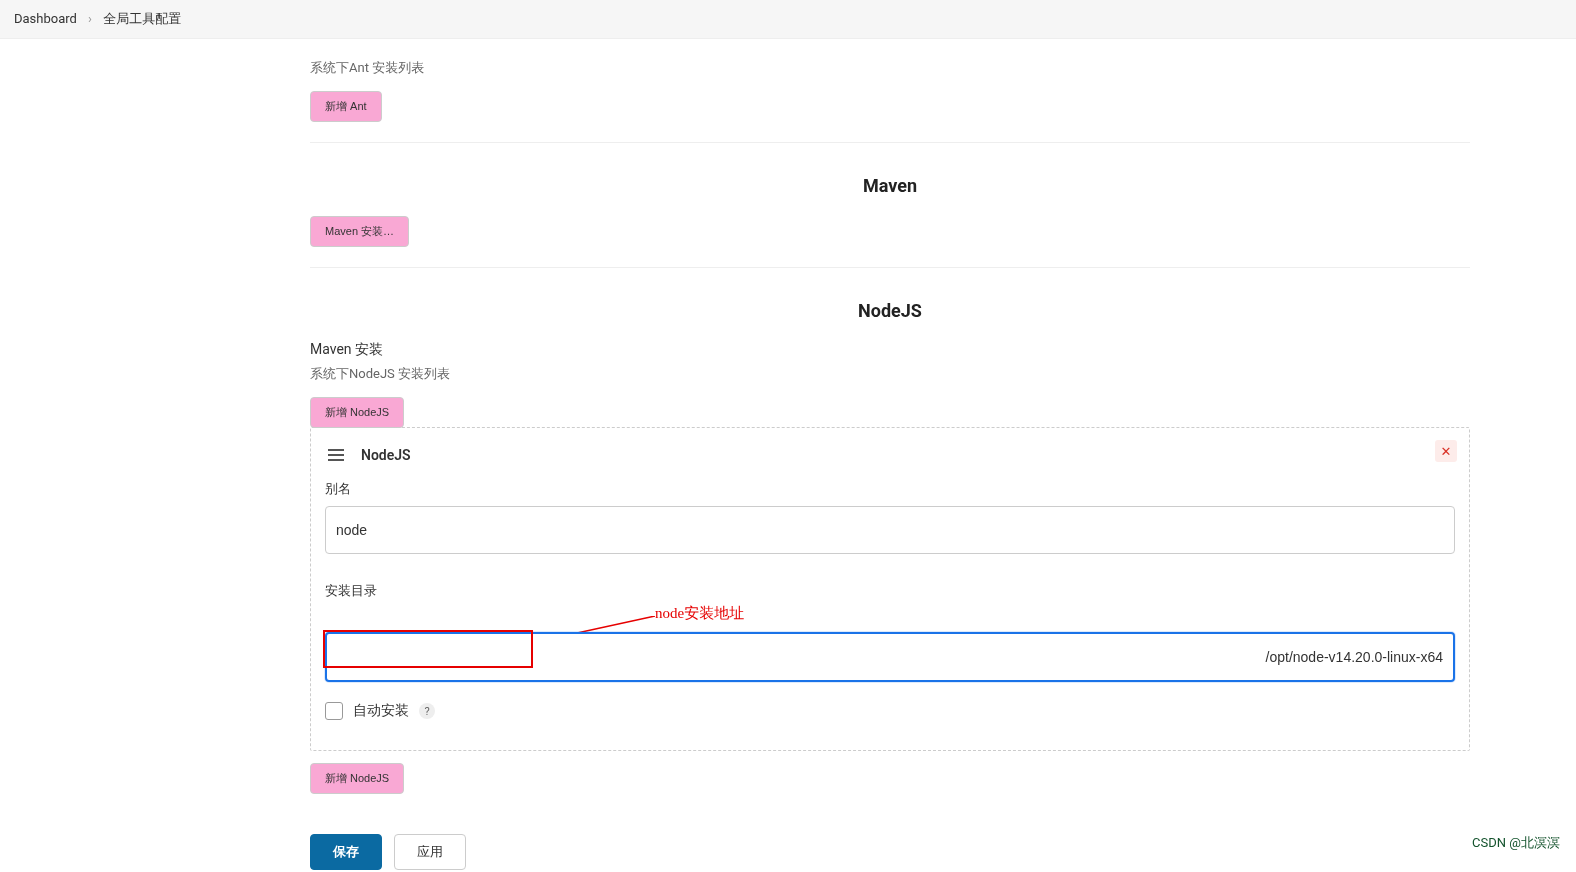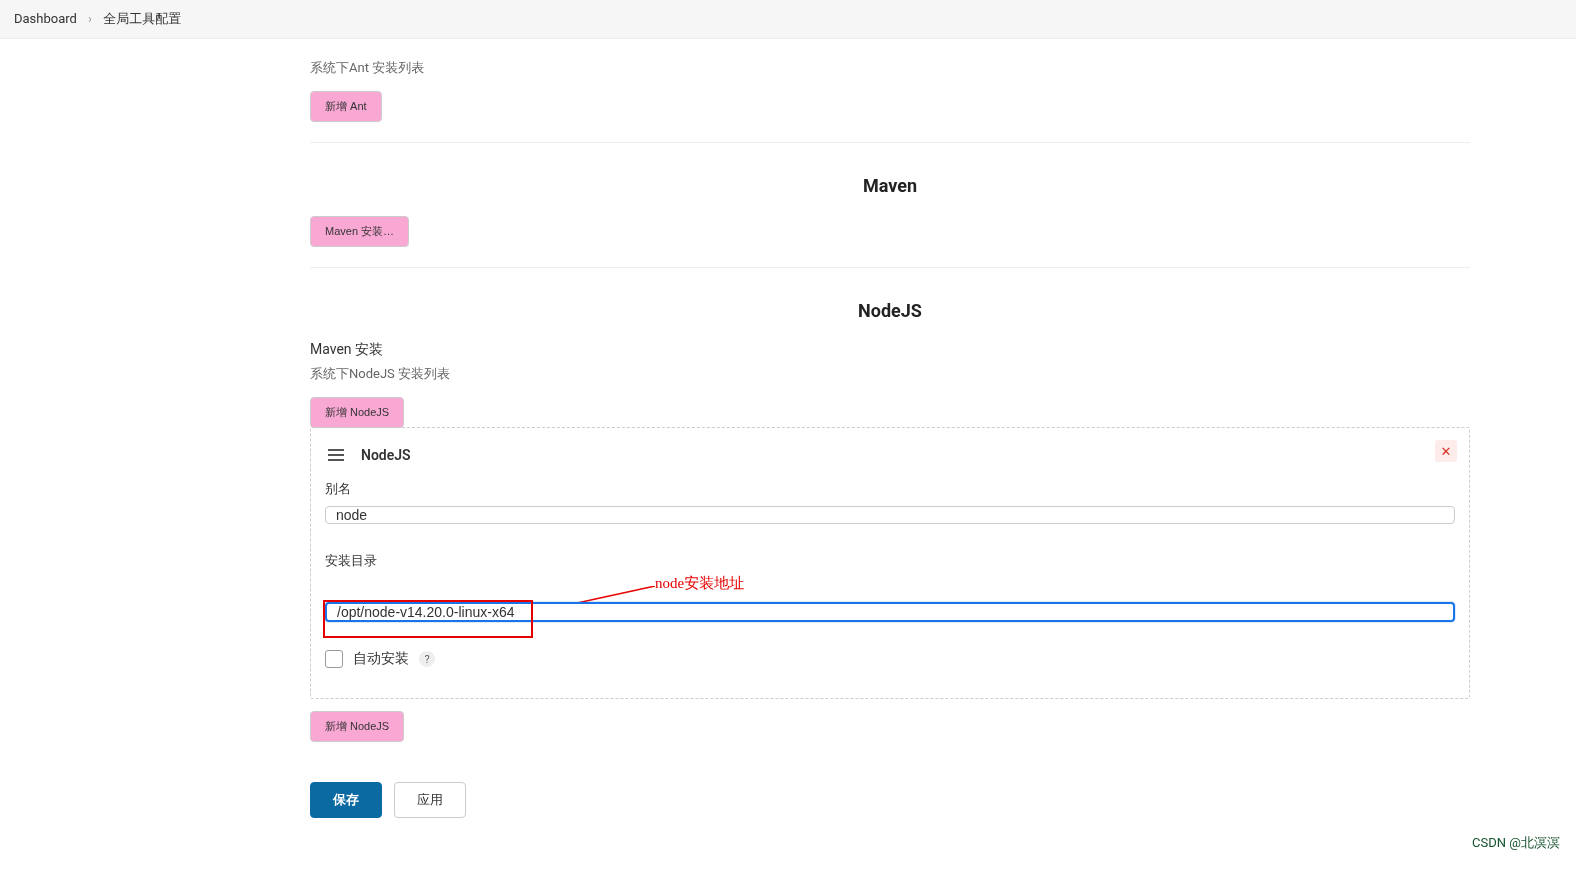--- a/index.html
+++ b/index.html
@@ -112,21 +112,21 @@
     }
     .form-label {
       display: block;
       font-size: 13px;
       color: #333;
       margin-bottom: 8px;
       margin-top: 8px;
     }
     .text-input {
       width: 100%;
-      padding: 0 10px;
+      padding: 15px 10px;
       border: 1px solid #ccc;
       border-radius: 4px;
       font-size: 14px;
       color: #333;
       margin-bottom: 20px;
     }
     .text-input.highlighted {
       border: 2px solid #1a73e8;
       box-shadow: 0 0 0 1px rgba(26,115,232,0.15);
       margin-bottom: 10px;
@@ -271,21 +271,21 @@
 
       <div class="annotation-wrap">
         <span class="annotation-text">node安装地址</span>
         <svg class="arrow-svg" width="130" height="40">
           <line x1="120" y1="0" x2="10" y2="24" stroke="#e60000" stroke-width="1.5"></line>
           <polygon points="10,24 20,16 22,24" fill="#e60000"></polygon>
         </svg>
       </div>
 
       <div class="input-wrap">
-        <input type="text" class="text-input highlighted" style="margin-bottom: 8px;" value="/opt/node-v14.20.0-linux-x64">
+        <input type="text" class="text-input highlighted" style="margin-bottom: 0px; text-align: right;" value="/opt/node-v14.20.0-linux-x64">
         <div class="red-box"></div>
       </div>
 
       <div class="checkbox-row">
         <div class="checkbox"></div>
         <span>自动安装</span>
         <span class="help-icon">?</span>
       </div>
     </div>
 

